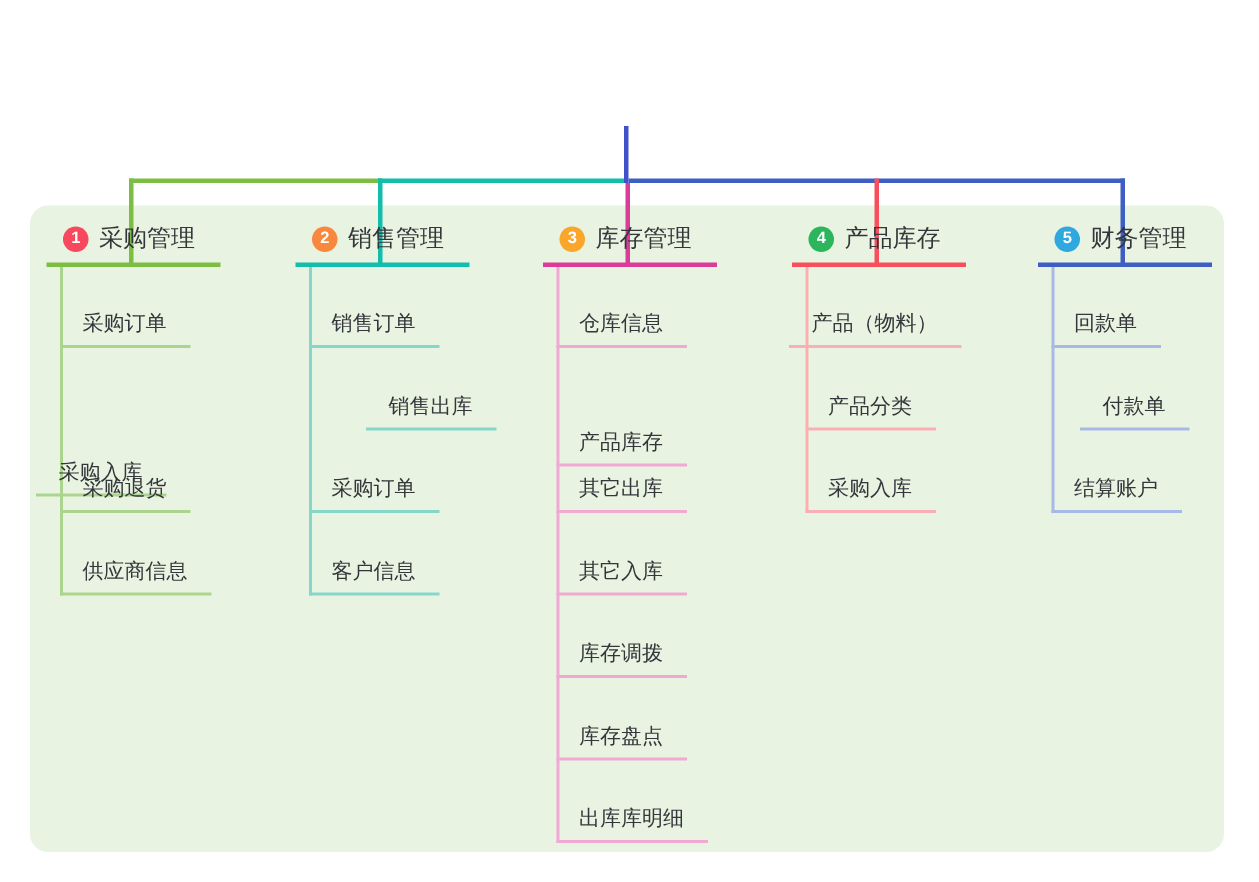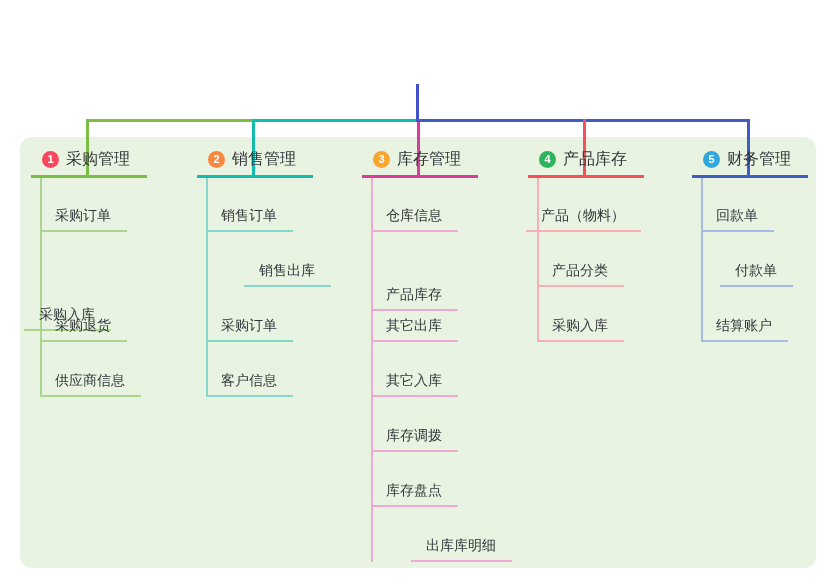--- a/index.html
+++ b/index.html
@@ -103,21 +103,21 @@
         <span class="badge" style="background: rgb(250, 166, 43);">3</span>
         <span>库存管理</span>
       </div>
       <div class="trunk" style="left: 371px; top: 178px; height: 384px; background: rgb(240, 169, 211);"></div>
       <div class="child" style="left: 371px; top: 205px; border-bottom-color: rgb(240, 169, 211);">仓库信息</div>
       <div class="child" style="left: 371px; top: 260px; border-bottom-color: rgb(240, 169, 211); margin-top: 24px;">产品库存</div>
       <div class="child" style="left: 371px; top: 315px; border-bottom-color: rgb(240, 169, 211);">其它出库</div>
       <div class="child" style="left: 371px; top: 370px; border-bottom-color: rgb(240, 169, 211);">其它入库</div>
       <div class="child" style="left: 371px; top: 425px; border-bottom-color: rgb(240, 169, 211);">库存调拨</div>
       <div class="child" style="left: 371px; top: 480px; border-bottom-color: rgb(240, 169, 211);">库存盘点</div>
-      <div class="child" style="left: 371px; top: 535px; border-bottom-color: rgb(240, 169, 211); margin-left: 40px;">出库库明细</div>
+      <div class="child" style="left: 371px; top: 535px; border-bottom-color: rgb(240, 169, 211);">出库库明细</div>
       <div class="branch-header" style="left: 528px; top: 146px; border-bottom-color: rgb(247, 80, 92);">
         <span class="badge" style="background: rgb(43, 181, 92);">4</span>
         <span>产品库存</span>
       </div>
       <div class="trunk" style="left: 537px; top: 178px; height: 164px; background: rgb(251, 175, 180);"></div>
       <div class="child" style="left: 526px; top: 205px; border-bottom-color: rgb(251, 175, 180);">产品（物料）</div>
       <div class="child" style="left: 537px; top: 260px; border-bottom-color: rgb(251, 175, 180);">产品分类</div>
       <div class="child" style="left: 537px; top: 315px; border-bottom-color: rgb(251, 175, 180);">采购入库</div>
       <div class="branch-header" style="left: 692px; top: 146px; border-bottom-color: rgb(63, 94, 195);">
         <span class="badge" style="background: rgb(47, 168, 224);">5</span>

